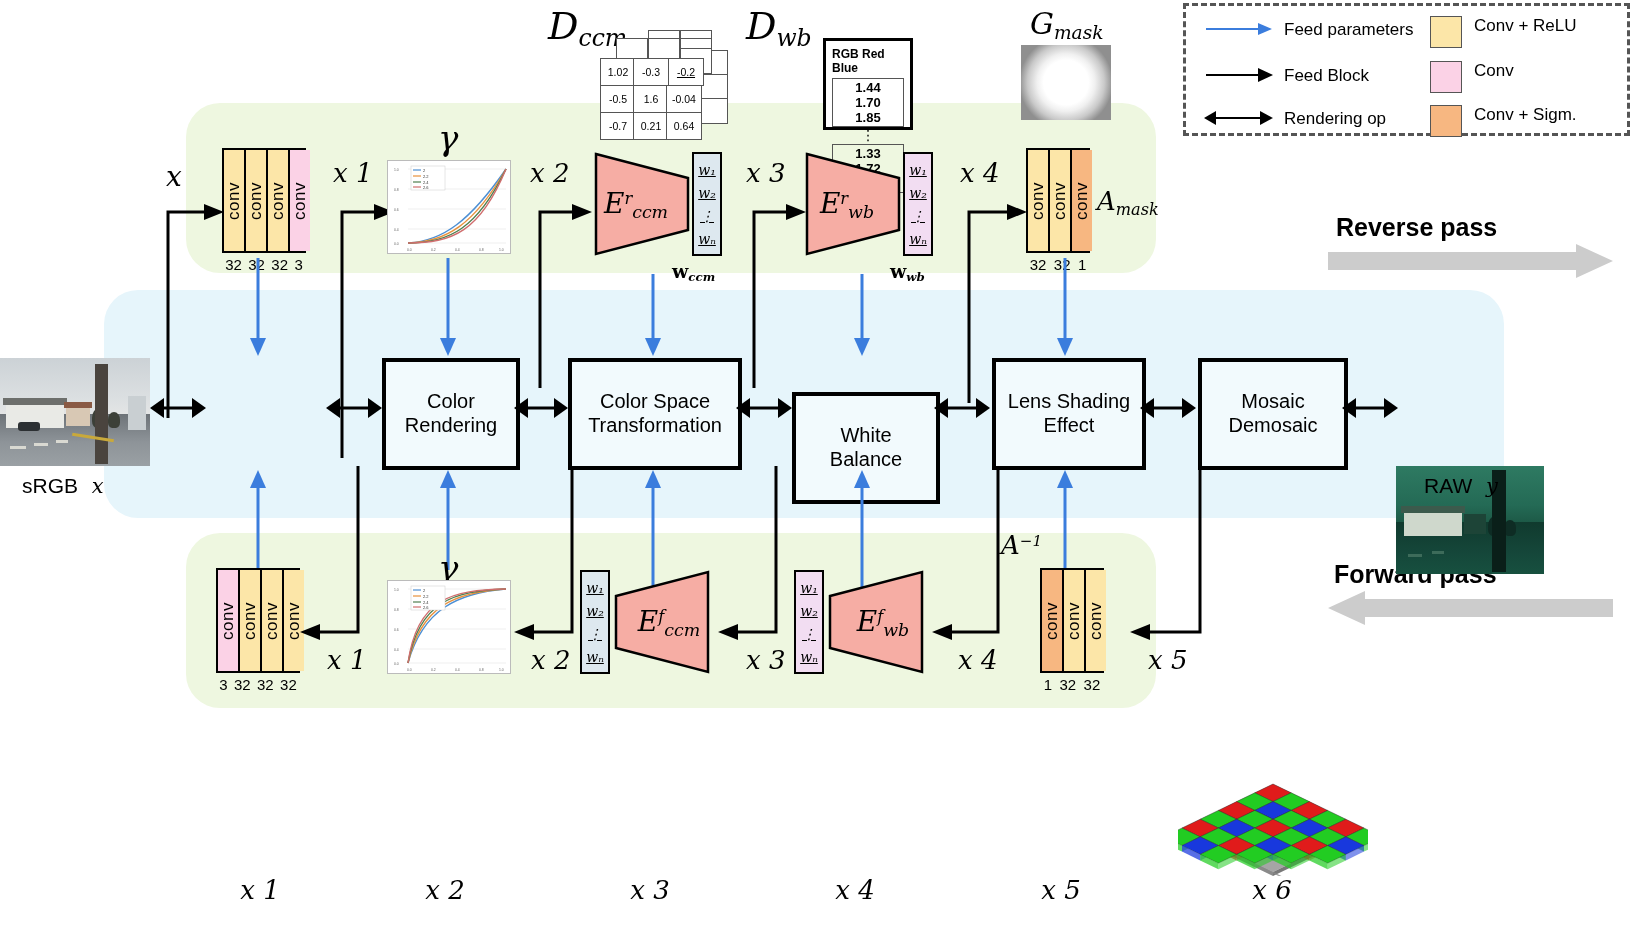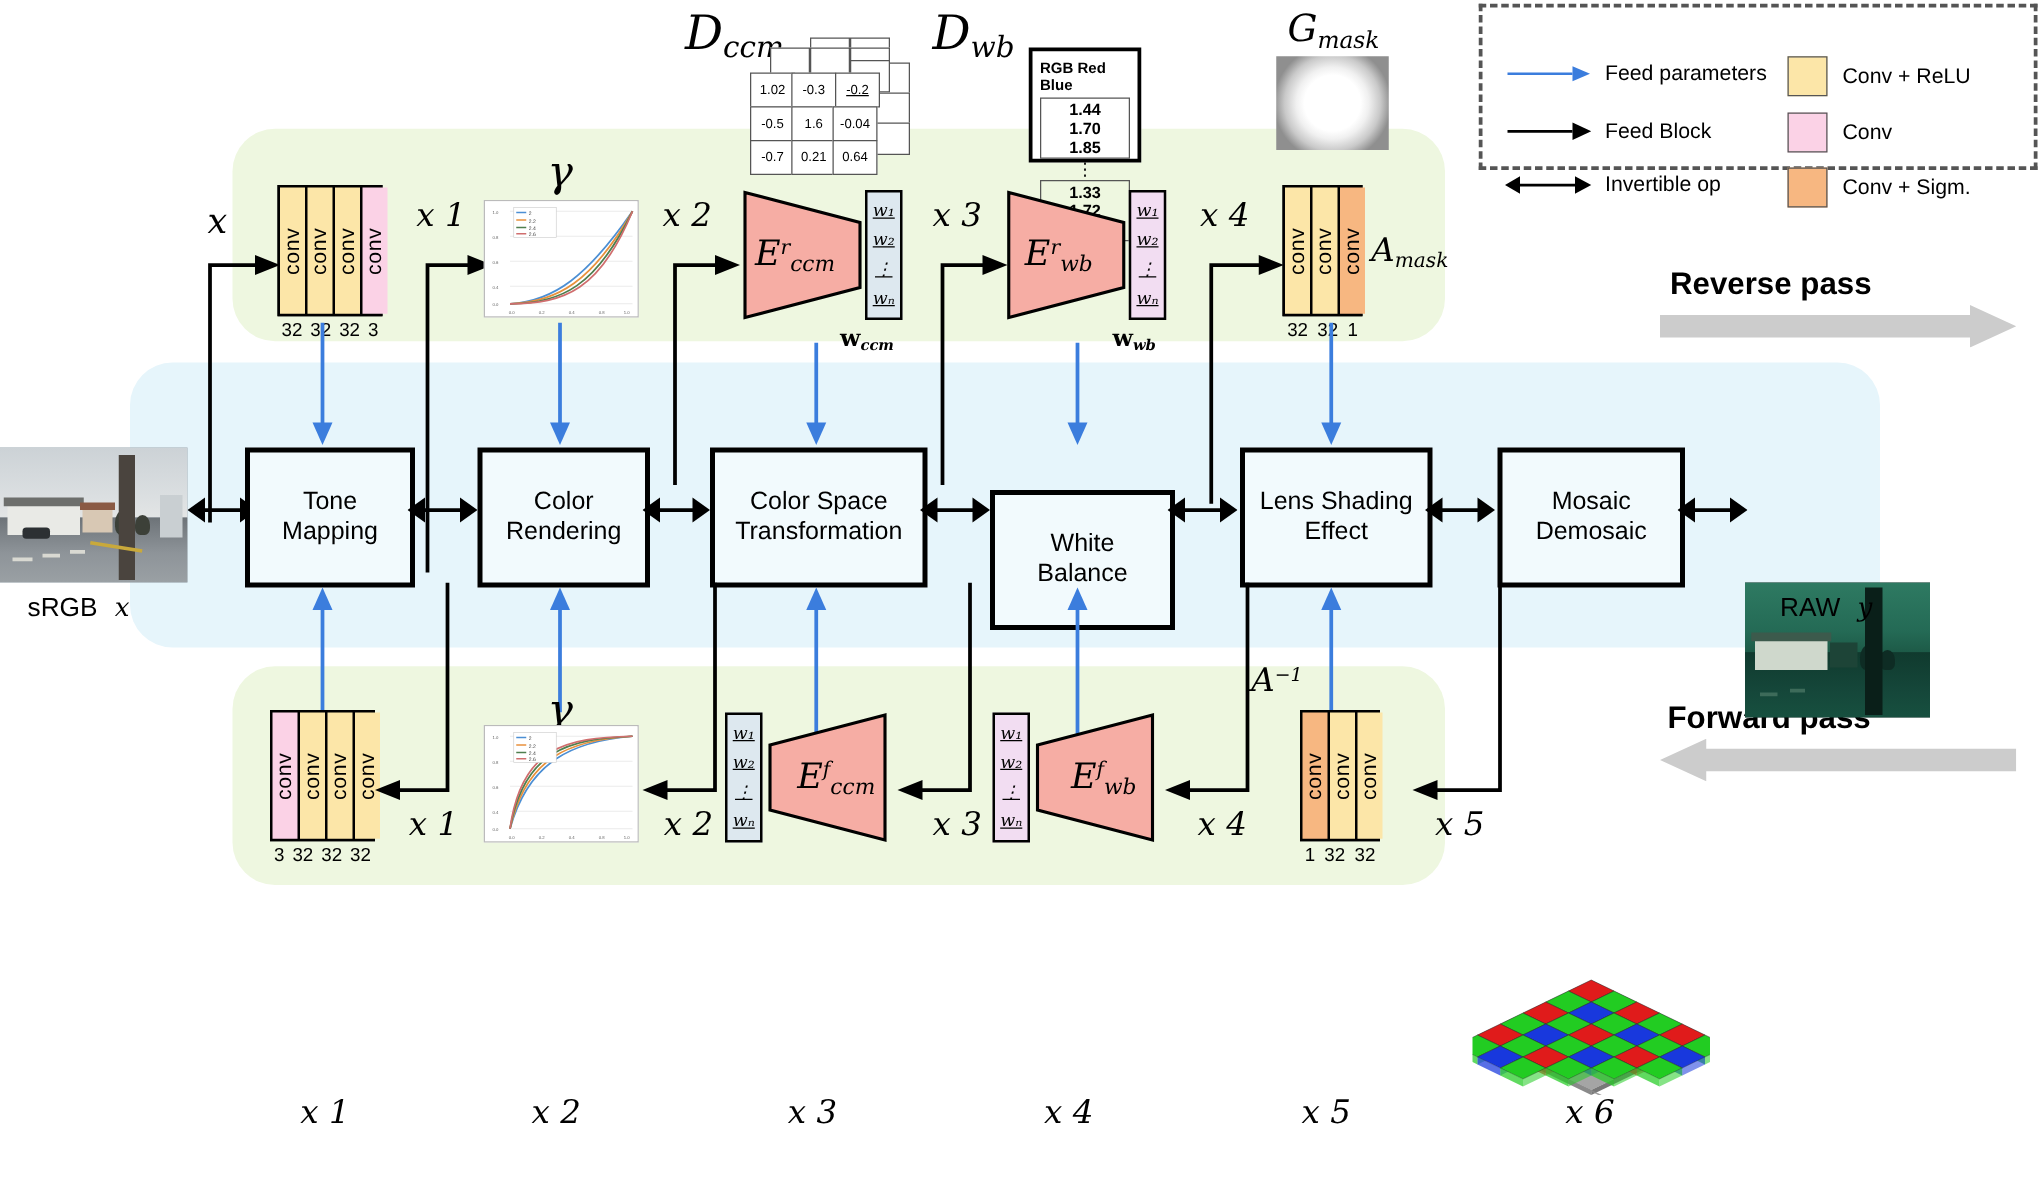--- a/index.html
+++ b/index.html
@@ -58,21 +58,21 @@
   
   .wbtab{border:3px solid #000;background:#fff;box-sizing:border-box;
          display:flex;flex-direction:column;align-items:center;padding:4px 6px;}
   .wbhead{font-size:12px;font-weight:bold;margin:2px 0 3px;}
   .wbrow{border:1.3px solid #555;font-size:13px;font-weight:bold;
          padding:1px 12px;width:100%;text-align:center;box-sizing:border-box;}
   .wbdots{font-size:14px;line-height:.8;margin:3px 0;letter-spacing:0;}
 
   
   .legend{border:3px dashed #555;background:#fff;box-sizing:border-box;}
-  .legrow{display:flex;align-items:center;font-size:17px;color:#000;margin-top:29px;}
+  .legrow{display:flex;font-size:17px;color:#000;}
   .swatch{width:30px;height:30px;border:1.5px solid #555;}
 
   
   .passlabel{font-size:25px;font-weight:bold;color:#000;}
 
   
   .photo{position:relative;overflow:hidden;background:#9aa7b0;}
   .sky{position:absolute;left:0;top:0;width:100%;height:52%;}
   .road{position:absolute;left:0;bottom:0;width:100%;height:48%;
         background:linear-gradient(180deg,#6d7378 0%,#8e9499 55%,#9aa0a4 100%);}
@@ -114,21 +114,21 @@
           <polygon points="54,2 69,9 54,16" fill="#000"></polygon>
         </svg>
         <span style="margin-left:10px;">Feed Block</span>
       </div>
       <div class="legrow abs" style="left:4px;top:93px;">
         <svg width="70" height="18">
           <line x1="10" y1="9" x2="58" y2="9" stroke="#000" stroke-width="2.2"></line>
           <polygon points="12,2 0,9 12,16" fill="#000"></polygon>
           <polygon points="56,2 69,9 56,16" fill="#000"></polygon>
         </svg>
-        <span style="margin-left:10px;">Invertible op</span>
+        <span style="margin-left:10px;">Rendering op</span>
       </div>
 
       <div class="legrow abs" style="left:230px;top:0px;">
         <span class="swatch c-relu"></span>
         <span style="margin-left:12px;">Conv + ReLU</span>
       </div>
       <div class="legrow abs" style="left:230px;top:45px;">
         <span class="swatch c-conv"></span>
         <span style="margin-left:12px;">Conv</span>
       </div>
@@ -389,24 +389,20 @@
     <span>sRGB</span>
     <span class="math" style="margin-left:8px;">x</span>
   </div>
 
   <svg class="abs" style="left:150px;top:394px;" width="56" height="28">
     <line x1="12" y1="14" x2="44" y2="14" stroke="#000" stroke-width="3"></line>
     <polygon points="14,4 0,14 14,24" fill="#000"></polygon>
     <polygon points="42,4 56,14 42,24" fill="#000"></polygon>
   </svg>
 
-  <div class="abs pblock" style="left:196px;top:358px;width:128px;height:104px;">
-    <div><span>Tone</span><br>
-         <span>Mapping</span></div>
-  </div>
 
   <svg class="abs" style="left:326px;top:394px;" width="56" height="28">
     <line x1="12" y1="14" x2="44" y2="14" stroke="#000" stroke-width="3"></line>
     <polygon points="14,4 0,14 14,24" fill="#000"></polygon>
       <polygon points="42,4 56,14 42,24" fill="#000"></polygon>
   </svg>
 
   <div class="abs pblock" style="left:382px;top:358px;width:130px;height:104px;">
     <div><span>Color</span><br>
          <span>Rendering</span></div>

